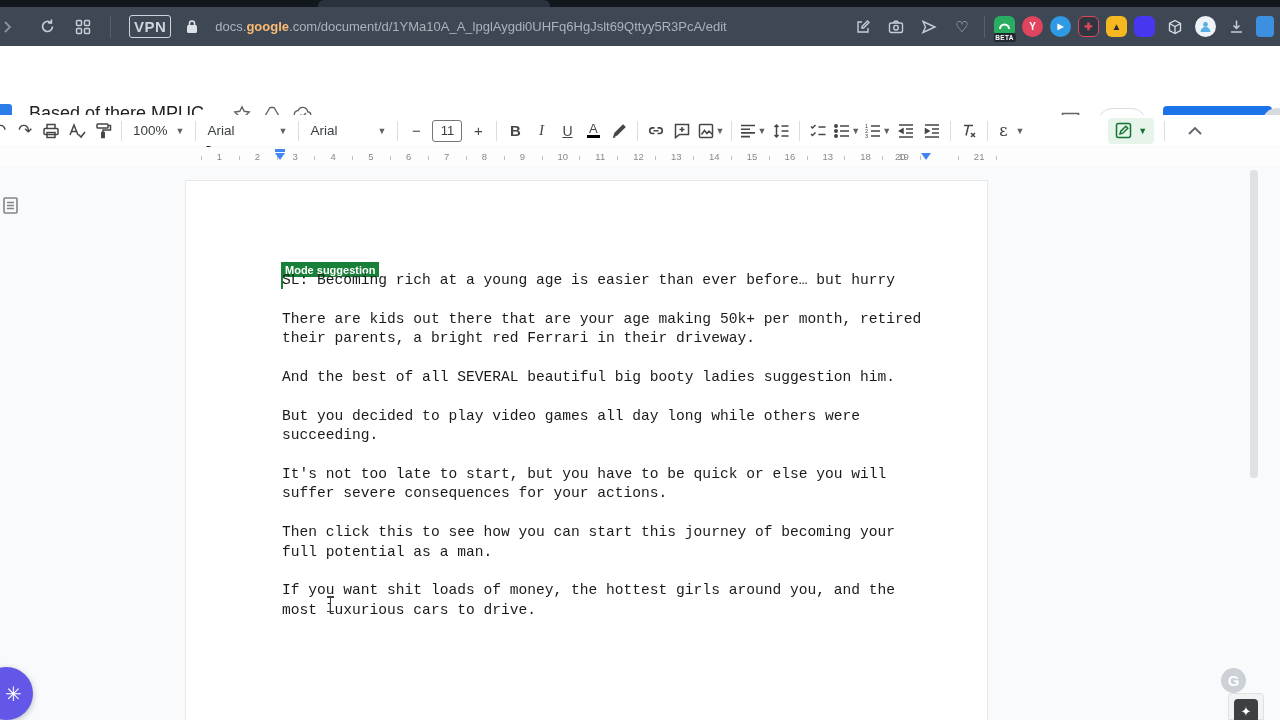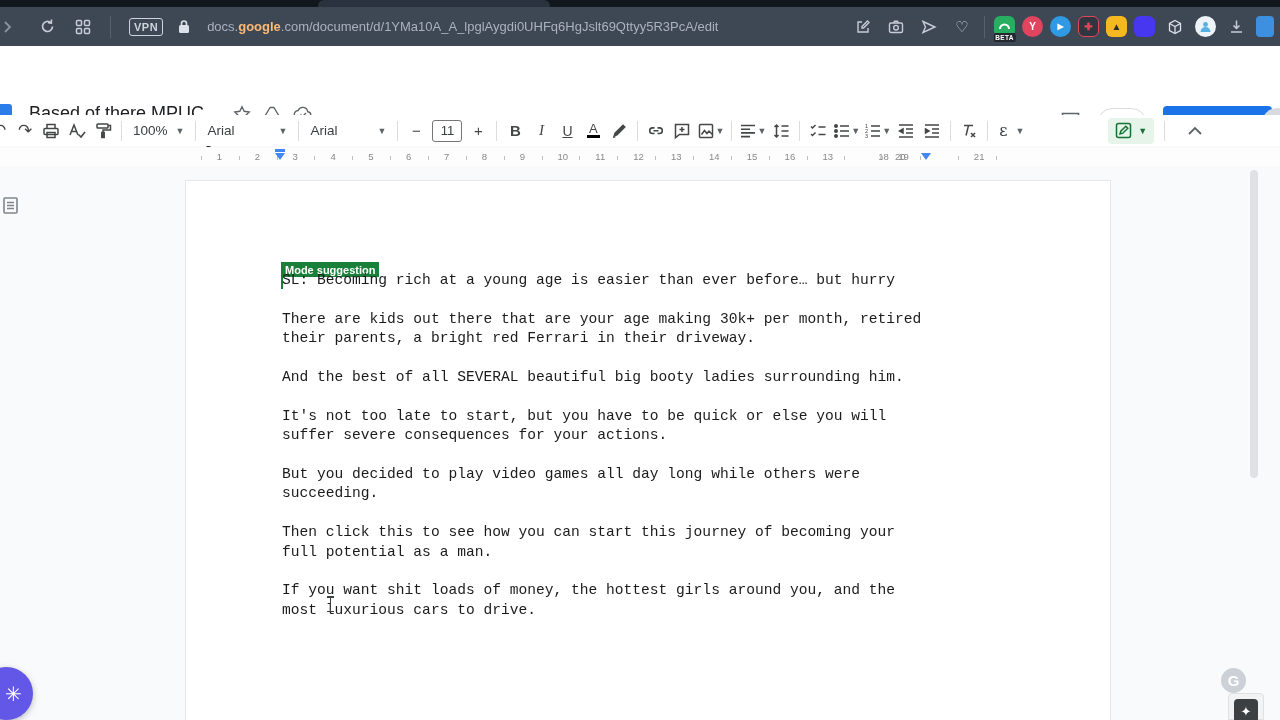--- a/index.html
+++ b/index.html
@@ -5,21 +5,21 @@
   * { margin:0; padding:0; box-sizing:border-box; }
   html,body { width:1280px; height:720px; overflow:hidden; font-family:"Liberation Sans",sans-serif; background:#f9fafb; }
 
   
   #tabstrip { position:absolute; left:0; top:0; width:1280px; height:7px; background:#12161d; }
   #active-tab { position:absolute; left:318px; top:0; width:232px; height:7px; background:#2a323e; border-radius:6px 6px 0 0; }
   #browser-bar { position:absolute; left:0; top:7px; width:1280px; height:39px; background:#3e4754; display:flex; align-items:center; color:#c6cdd6; }
   .bicon { width:26px; height:26px; display:flex; align-items:center; justify-content:center; border-radius:4px; flex:0 0 auto; }
   .bicon svg { display:block; }
   .bsep { width:1px; height:22px; background:#566070; margin:0 8px; flex:0 0 auto; }
-  #vpn-badge { border:1.4px solid #cdd4dc; border-radius:3px; font-size:11px; font-weight:bold; letter-spacing:.5px; padding:2px 4px; color:#cdd4dc; margin:0 8px 0 10px; }
+  #vpn-badge { border:1.4px solid #cdd4dc; border-radius:3px; font-size:15px; font-weight:bold; letter-spacing:.5px; padding:2px 4px; color:#cdd4dc; margin:0 8px 0 10px; }
   #url-text { font-size:13px; color:#aab2bd; margin-left:10px; white-space:nowrap; overflow:hidden; flex:1 1 auto; }
   #url-text .dom { color:#fdba74; font-weight:bold; }
   .ext { width:21px; height:21px; border-radius:6px; display:flex; align-items:center; justify-content:center; font-size:10px; font-weight:bold; flex:0 0 auto; position:relative; }
   .beta-tag { position:absolute; bottom:-5px; left:50%; transform:translateX(-50%); background:#23282f; color:#fff; font-size:6.5px; font-weight:bold; padding:1px 2px; border-radius:2px; letter-spacing:.3px; }
   #browser-right { display:flex; align-items:center; gap:7px; padding-right:6px; }
 
   
   #docs-header { position:absolute; left:0; top:46px; width:1280px; height:69px; background:#ffffff; }
   #docs-logo { position:absolute; left:-16px; top:58px; width:28px; height:38px; background:#2b7de9; border-radius:3px; }
   #doc-title { position:absolute; left:29px; top:57px; font-size:18px; color:#202124; }
@@ -46,21 +46,21 @@
   
   #ruler { position:absolute; left:0; top:148px; width:1280px; height:18px; background:#fdfdfd; }
   .tick-num { position:absolute; top:3px; font-size:9.5px; color:#888; }
   .tick { position:absolute; top:8px; width:1px; height:4px; background:#c0c0c0; }
   .ind-marker { position:absolute; width:0; height:0; border-left:5px solid transparent; border-right:5px solid transparent; border-top:7px solid #4285f4; }
   .ind-bar { position:absolute; width:10px; height:3px; background:#4285f4; }
 
   
   #canvas { position:absolute; left:0; top:166px; width:1280px; height:554px; background:#f9fafb; }
   #outline-icon { position:absolute; left:2px; top:30px; color:#80868b; }
-  #page { position:absolute; left:185px; top:14px; width:926px; height:540px; background:#ffffff; border:1px solid #e7e8e9; border-bottom:none; }
+  #page { position:absolute; left:185px; top:14px; width:803px; height:540px; background:#ffffff; border:1px solid #e7e8e9; border-bottom:none; }
   #suggestion-badge { position:absolute; left:95px; top:81px; background:#188038; color:#fff; font-size:11px; font-weight:bold; padding:1.5px 4px; }
   #doc-body { position:absolute; left:96px; top:90px; width:650px; font-size:14.6px; line-height:19.4px; color:#1b1b1b; }
   .para { margin-bottom:19.4px;font-family:Liberation Mono, monospace; }
   #caret { position:absolute; left:94.5px; top:91px; width:2px; height:17px; background:#188038; }
   
   #ibeam { position:absolute; left:325px; top:430px; width:10px; height:16px; }
   #ibeam .v { position:absolute; left:4.5px; top:1px; width:1.5px; height:14px; background:#3c4043; }
   #ibeam .h { position:absolute; width:7px; height:1.5px; background:#3c4043; left:1.5px; }
   
   #scroll-thumb { position:absolute; left:1250px; top:4px; width:8px; height:308px; background:#dfe1e5; border-radius:4px; }
@@ -432,21 +432,21 @@
       <span class="tick-num" style="left: 481.8px;">8</span>
       <span class="tick-num" style="left: 519.65px;">9</span>
       <span class="tick-num" style="left: 557.5px;">10</span>
       <span class="tick-num" style="left: 595.35px;">11</span>
       <span class="tick-num" style="left: 633.2px;">12</span>
       <span class="tick-num" style="left: 671.05px;">13</span>
       <span class="tick-num" style="left: 708.9px;">14</span>
       <span class="tick-num" style="left: 746.75px;">15</span>
       <span class="tick-num" style="left: 784.6px; text-align: right;">16</span>
       <span class="tick-num" style="left: 822.45px;">13</span>
-      <span class="tick-num" style="left: 860.3px; margin-left: 18px;">18</span>
+      <span class="tick-num" style="left: 860.3px;">18</span>
       <span class="tick-num" style="left: 898.15px;">19</span>
       <span class="tick-num" style="left: 895px;">20</span>
       <span class="tick-num" style="left: 973.85px;">21</span>
       <span class="tick" style="left: 200.925px;"></span>
       <span class="tick" style="left: 238.775px;"></span>
       <span class="tick" style="left: 276.625px;"></span>
       <span class="tick" style="left: 314.475px;"></span>
       <span class="tick" style="left: 352.325px;"></span>
       <span class="tick" style="left: 390.175px;"></span>
       <span class="tick" style="left: 428.025px;"></span>
@@ -479,24 +479,24 @@
           <path d="M5 6.5h7M5 9.5h7M5 12.5h7"></path>
         </g>
       </svg>
   </div>
 
   <div id="page">
     <div id="suggestion-badge">Mode suggestion</div>
     <div id="caret"></div>
     <div id="doc-body">
         <div class="para">SL: Becoming rich at a young age is easier than ever before… but hurry</div>
-        <div class="para">There are kids out there that are your age making 30k+ per month, retired their parents, a bright red Ferrari in their driveway.</div>
-        <div class="para">And the best of all SEVERAL beautiful big booty ladies surrounding him.</div>
+        <div class="para">There are kids out there that are your age making 50k+ per month, retired their parents, a bright red Ferrari in their driveway.</div>
+        <div class="para">And the best of all SEVERAL beautiful big booty ladies suggestion him.</div>
+        <div class="para">But you decided to play video games all day long while others were succeeding.</div>
         <div class="para">It's not too late to start, but you have to be quick or else you will suffer severe consequences for your actions.</div>
-        <div class="para">But you decided to play video games all day long while others were succeeding.</div>
         <div class="para">Then click this to see how you can start this journey of becoming your full potential as a man.</div>
         <div class="para">If you want shit loads of money, the hottest girls around you, and the most luxurious cars to drive.</div>
       </div>
   </div>
 
   <div id="ibeam">
     <div class="h" style="top:0"></div>
       <div class="v"></div>
       <div class="h" style="bottom:0"></div>
   </div>

